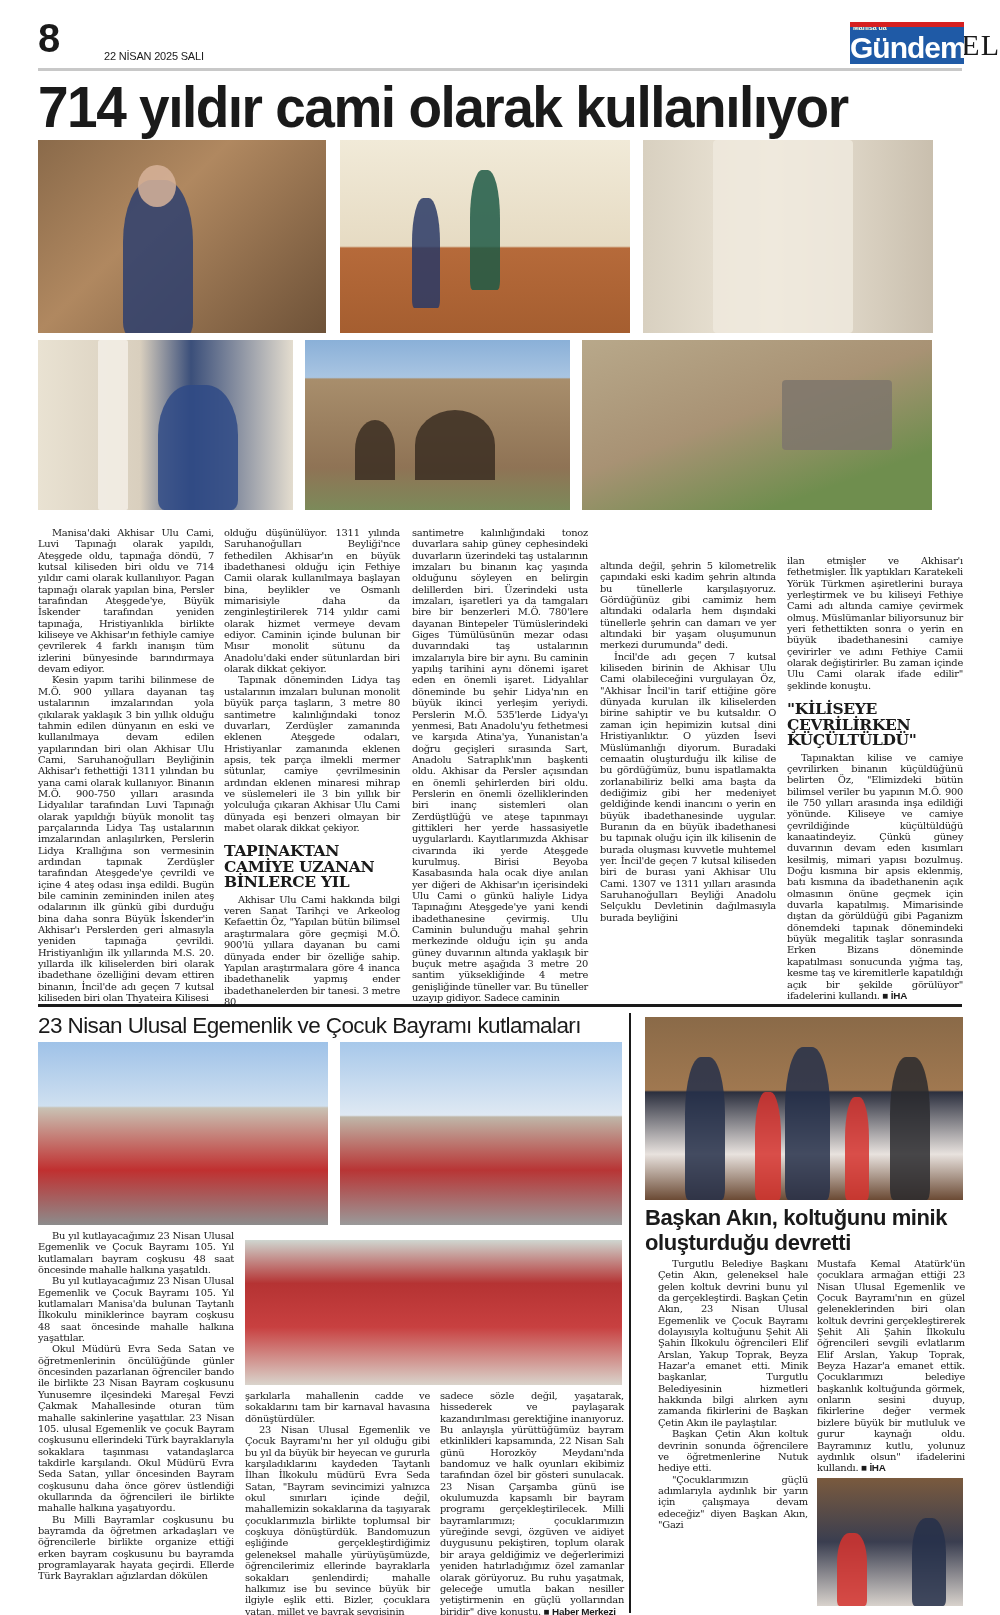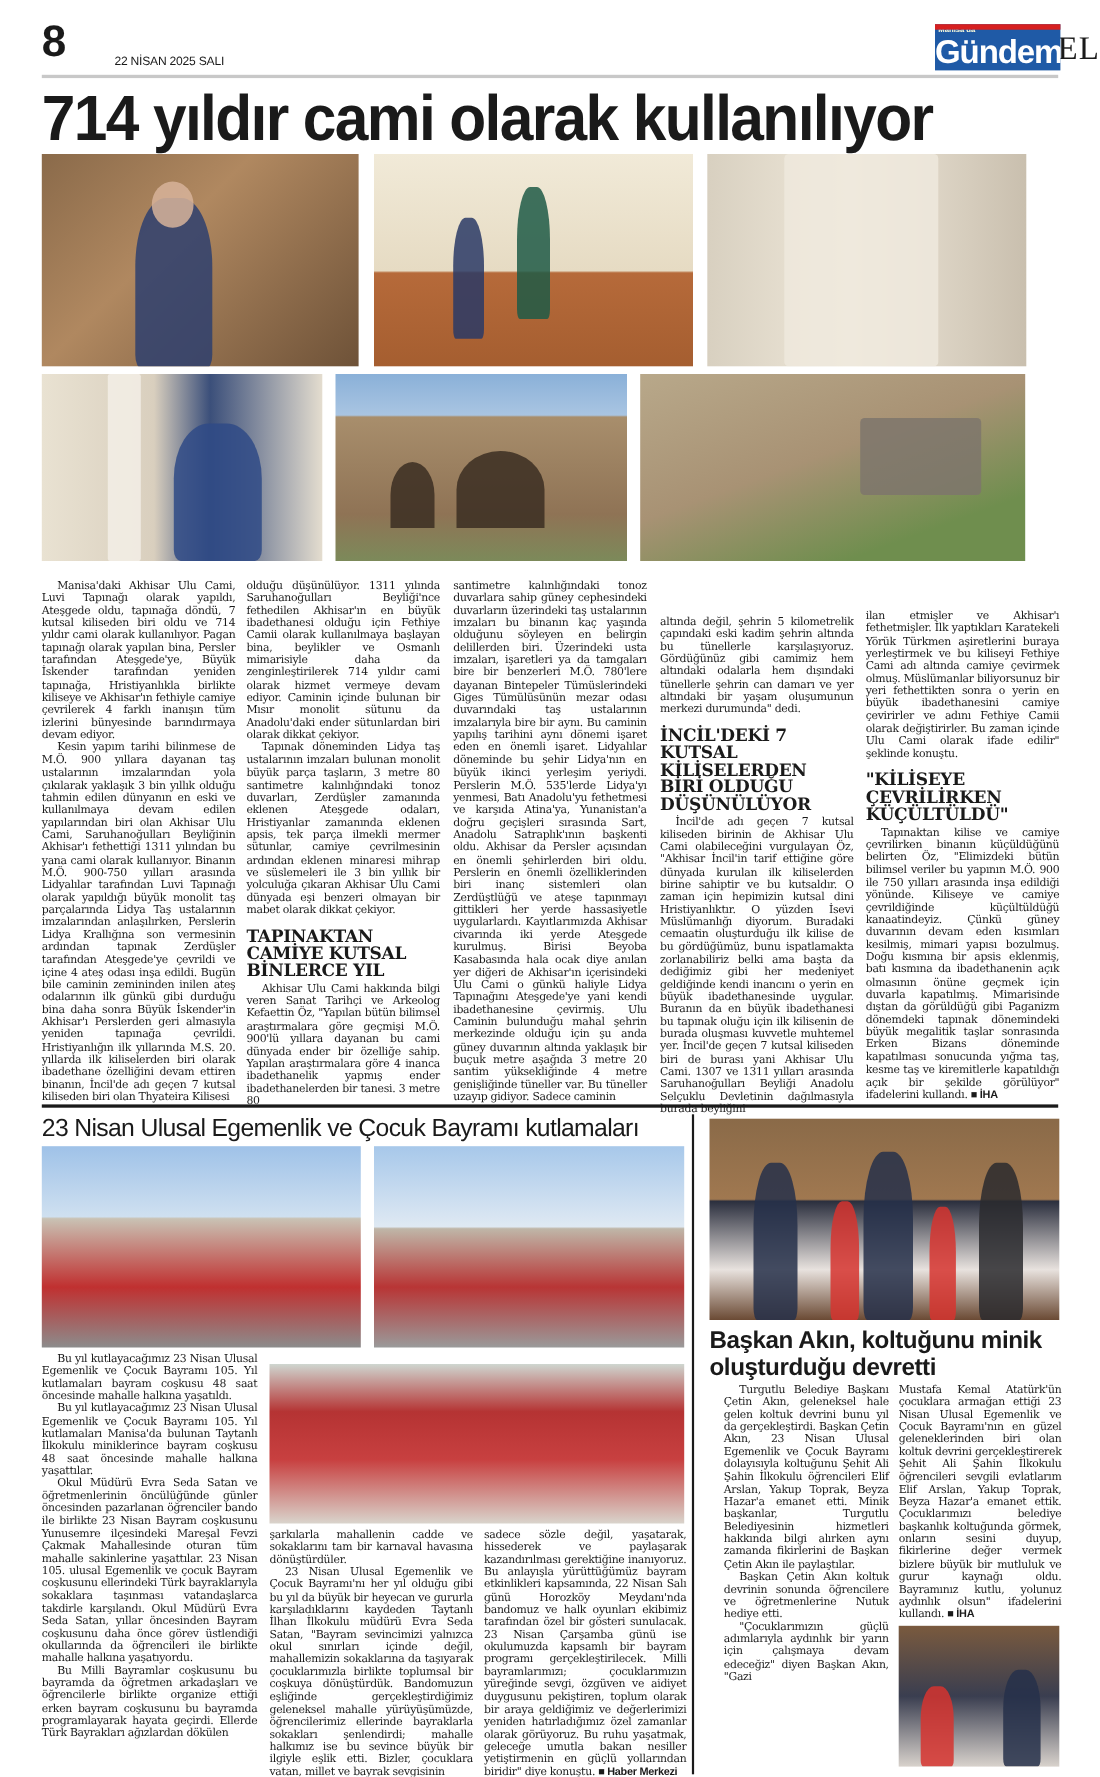--- a/index.html
+++ b/index.html
@@ -73,29 +73,28 @@
   <div class="fig" style="left:200px;top:40px;width:110px;height:70px;background:#7e766c;border-radius:4px"></div>
 </div>
 
 <div class="col" style="left:38px;top:527px;width:176px">
   <p>Manisa'daki Akhisar Ulu Cami, Luvi Tapınağı olarak yapıldı, Ateşgede oldu, tapınağa döndü, 7 kutsal kiliseden biri oldu ve 714 yıldır cami olarak kullanılıyor. Pagan tapınağı olarak yapılan bina, Persler tarafından Ateşgede'ye, Büyük İskender tarafından yeniden tapınağa, Hristiyanlıkla birlikte kiliseye ve Akhisar'ın fethiyle camiye çevrilerek 4 farklı inanışın tüm izlerini bünyesinde barındırmaya devam ediyor.</p>
   <p>Kesin yapım tarihi bilinmese de M.Ö. 900 yıllara dayanan taş ustalarının imzalarından yola çıkılarak yaklaşık 3 bin yıllık olduğu tahmin edilen dünyanın en eski ve kullanılmaya devam edilen yapılarından biri olan Akhisar Ulu Cami, Saruhanoğulları Beyliğinin Akhisar'ı fethettiği 1311 yılından bu yana cami olarak kullanıyor. Binanın M.Ö. 900-750 yılları arasında Lidyalılar tarafından Luvi Tapınağı olarak yapıldığı büyük monolit taş parçalarında Lidya Taş ustalarının imzalarından anlaşılırken, Perslerin Lidya Krallığına son vermesinin ardından tapınak Zerdüşler tarafından Ateşgede'ye çevrildi ve içine 4 ateş odası inşa edildi. Bugün bile caminin zemininden inilen ateş odalarının ilk günkü gibi durduğu bina daha sonra Büyük İskender'in Akhisar'ı Perslerden geri almasıyla yeniden tapınağa çevrildi. Hristiyanlığın ilk yıllarında M.S. 20. yıllarda ilk kiliselerden biri olarak ibadethane özelliğini devam ettiren binanın, İncil'de adı geçen 7 kutsal kiliseden biri olan Thyateira Kilisesi</p>
 </div>
 <div class="col" style="left:224px;top:527px;width:176px">
   <p class="noind">olduğu düşünülüyor. 1311 yılında Saruhanoğulları Beyliği'nce fethedilen Akhisar'ın en büyük ibadethanesi olduğu için Fethiye Camii olarak kullanılmaya başlayan bina, beylikler ve Osmanlı mimarisiyle daha da zenginleştirilerek 714 yıldır cami olarak hizmet vermeye devam ediyor. Caminin içinde bulunan bir Mısır monolit sütunu da Anadolu'daki ender sütunlardan biri olarak dikkat çekiyor.</p>
   <p>Tapınak döneminden Lidya taş ustalarının imzaları bulunan monolit büyük parça taşların, 3 metre 80 santimetre kalınlığındaki tonoz duvarları, Zerdüşler zamanında eklenen Ateşgede odaları, Hristiyanlar zamanında eklenen apsis, tek parça ilmekli mermer sütunlar, camiye çevrilmesinin ardından eklenen minaresi mihrap ve süslemeleri ile 3 bin yıllık bir yolculuğa çıkaran Akhisar Ulu Cami dünyada eşi benzeri olmayan bir mabet olarak dikkat çekiyor.</p>
-  <div class="sub">TAPINAKTAN CAMİYE KUTSAL BİNLERCE YIL</div>
+  <div class="sub">TAPINAKTAN CAMİYE UZANAN BİNLERCE YIL</div>
   <p>Akhisar Ulu Cami hakkında bilgi veren Sanat Tarihçi ve Arkeolog Kefaettin Öz, "Yapılan bütün bilimsel araştırmalara göre geçmişi M.Ö. 900'lü yıllara dayanan bu cami dünyada ender bir özelliğe sahip. Yapılan araştırmalara göre 4 inanca ibadethanelik yapmış ender ibadethanelerden bir tanesi. 3 metre 80</p>
 </div>
 <div class="col" style="left:412px;top:527px;width:176px">
   <p class="noind">santimetre kalınlığındaki tonoz duvarlara sahip güney cephesindeki duvarların üzerindeki taş ustalarının imzaları bu binanın kaç yaşında olduğunu söyleyen en belirgin delillerden biri. Üzerindeki usta imzaları, işaretleri ya da tamgaları bire bir benzerleri M.Ö. 780'lere dayanan Bintepeler Tümüslerindeki Giges Tümülüsünün mezar odası duvarındaki taş ustalarının imzalarıyla bire bir aynı. Bu caminin yapılış tarihini aynı dönemi işaret eden en önemli işaret. Lidyalılar döneminde bu şehir Lidya'nın en büyük ikinci yerleşim yeriydi. Perslerin M.Ö. 535'lerde Lidya'yı yenmesi, Batı Anadolu'yu fethetmesi ve karşıda Atina'ya, Yunanistan'a doğru geçişleri sırasında Sart, Anadolu Satraplık'ının başkenti oldu. Akhisar da Persler açısından en önemli şehirlerden biri oldu. Perslerin en önemli özelliklerinden biri inanç sistemleri olan Zerdüştlüğü ve ateşe tapınmayı gittikleri her yerde hassasiyetle uygularlardı. Kayıtlarımızda Akhisar civarında iki yerde Ateşgede kurulmuş. Birisi Beyoba Kasabasında hala ocak diye anılan yer diğeri de Akhisar'ın içerisindeki Ulu Cami o günkü haliyle Lidya Tapınağını Ateşgede'ye yani kendi ibadethanesine çevirmiş. Ulu Caminin bulunduğu mahal şehrin merkezinde olduğu için şu anda güney duvarının altında yaklaşık bir buçuk metre aşağıda 3 metre 20 santim yüksekliğinde 4 metre genişliğinde tüneller var. Bu tüneller uzayıp gidiyor. Sadece caminin</p>
 </div>
 <div class="col" style="left:600px;top:560px;width:176px">
   <p class="noind">altında değil, şehrin 5 kilometrelik çapındaki eski kadim şehrin altında bu tünellerle karşılaşıyoruz. Gördüğünüz gibi camimiz hem altındaki odalarla hem dışındaki tünellerle şehrin can damarı ve yer altındaki bir yaşam oluşumunun merkezi durumunda" dedi.</p>
-  <div class="sub">İNCİL'DEKİ 7 KUTSAL KİLİSELERDEN BİRİ OLDUĞU DÜŞÜNÜLÜYOR</div>
   <p>İncil'de adı geçen 7 kutsal kiliseden birinin de Akhisar Ulu Cami olabileceğini vurgulayan Öz, "Akhisar İncil'in tarif ettiğine göre dünyada kurulan ilk kiliselerden birine sahiptir ve bu kutsaldır. O zaman için hepimizin kutsal dini Hristiyanlıktır. O yüzden İsevi Müslümanlığı diyorum. Buradaki cemaatin oluşturduğu ilk kilise de bu gördüğümüz, bunu ispatlamakta zorlanabiliriz belki ama başta da dediğimiz gibi her medeniyet geldiğinde kendi inancını o yerin en büyük ibadethanesinde uygular. Buranın da en büyük ibadethanesi bu tapınak oluğu için ilk kilisenin de burada oluşması kuvvetle muhtemel yer. İncil'de geçen 7 kutsal kiliseden biri de burası yani Akhisar Ulu Cami. 1307 ve 1311 yılları arasında Saruhanoğulları Beyliği Anadolu Selçuklu Devletinin dağılmasıyla burada beyliğini</p>
 </div>
 <div class="col" style="left:787px;top:555px;width:176px">
   <p class="noind">ilan etmişler ve Akhisar'ı fethetmişler. İlk yaptıkları Karatekeli Yörük Türkmen aşiretlerini buraya yerleştirmek ve bu kiliseyi Fethiye Cami adı altında camiye çevirmek olmuş. Müslümanlar biliyorsunuz bir yeri fethettikten sonra o yerin en büyük ibadethanesini camiye çevirirler ve adını Fethiye Camii olarak değiştirirler. Bu zaman içinde Ulu Cami olarak ifade edilir" şeklinde konuştu.</p>
   <div class="sub">"KİLİSEYE ÇEVRİLİRKEN KÜÇÜLTÜLDÜ"</div>
   <p><span>Tapınaktan kilise ve camiye çevrilirken binanın küçüldüğünü belirten Öz, "Elimizdeki bütün bilimsel veriler bu yapının M.Ö. 900 ile 750 yılları arasında inşa edildiği yönünde. Kiliseye ve camiye çevrildiğinde küçültüldüğü kanaatindeyiz. Çünkü güney duvarının devam eden kısımları kesilmiş, mimari yapısı bozulmuş. Doğu kısmına bir apsis eklenmiş, batı kısmına da ibadethanenin açık olmasının önüne geçmek için duvarla kapatılmış. Mimarisinde dıştan da görüldüğü gibi Paganizm dönemdeki tapınak dönemindeki büyük megalitik taşlar sonrasında Erken Bizans döneminde kapatılması sonucunda yığma taş, kesme taş ve kiremitlerle kapatıldığı açık bir şekilde görülüyor" ifadelerini kullandı.</span> <span class="credit">■ İHA</span></p>
 </div>
 
 <div class="abs divider"></div>
 <div class="abs vrule"></div>

